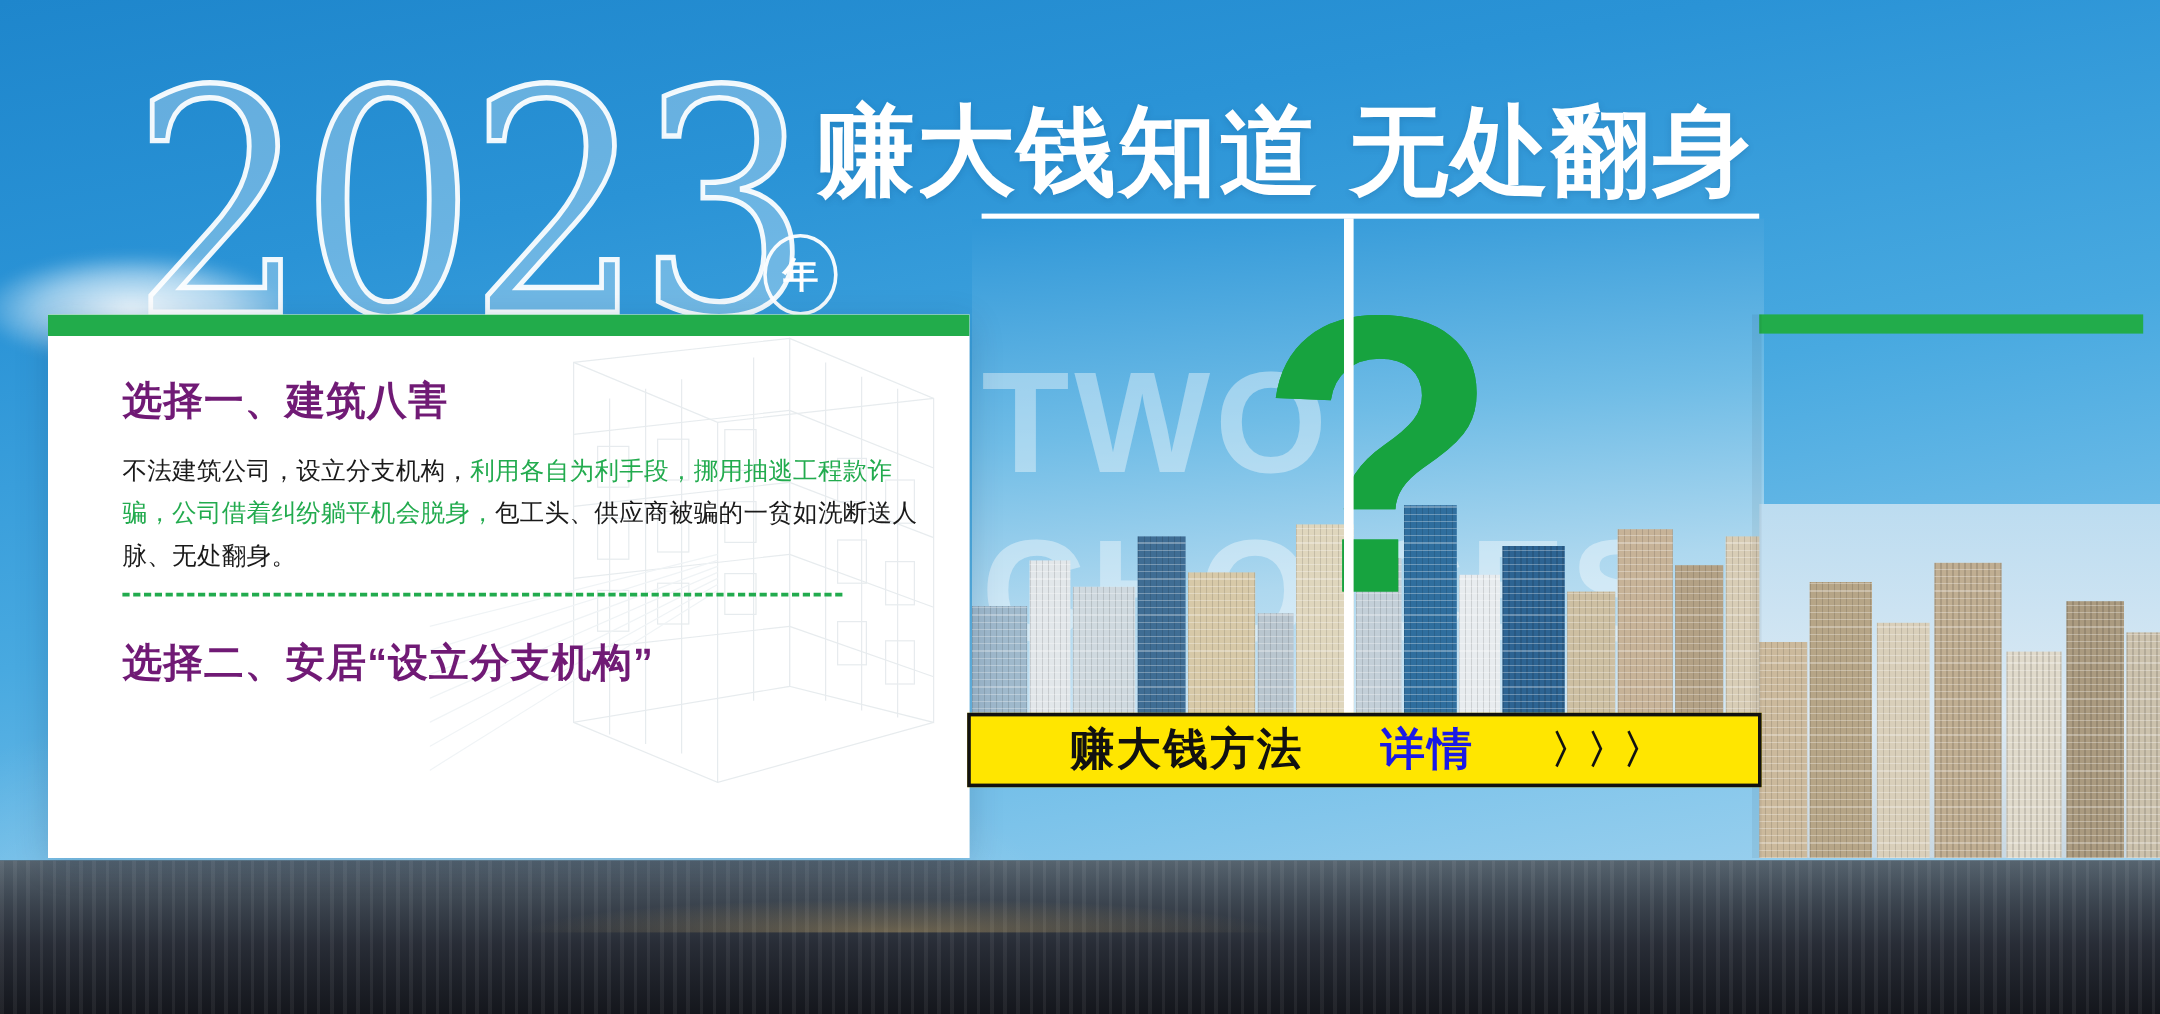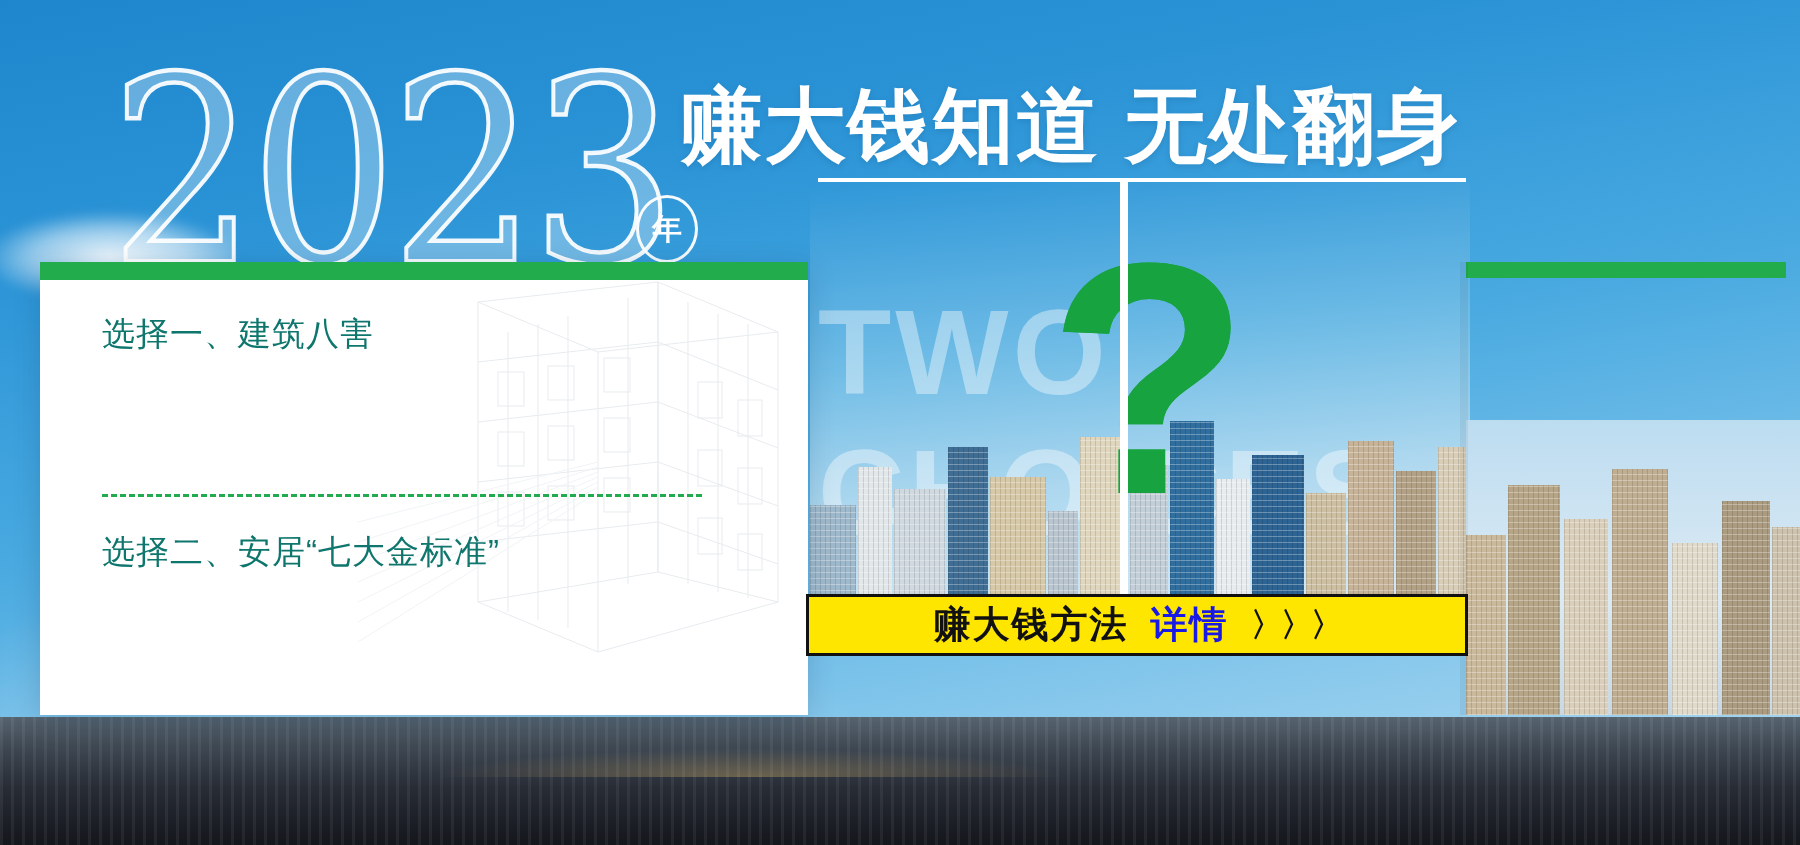--- a/index.html
+++ b/index.html
@@ -102,21 +102,21 @@
     overflow:hidden;
   }
   .card-topbar { position:absolute; left:0; top:0; width:768px; height:18px; background:#22ac4b; }
   .card-blueprint {
     position:absolute; right:-30px; top:10px; width:480px; height:440px;
     opacity:0.55;
   }
   .card-inner { position:absolute; left:62px; top:50px; width:700px; }
 
   .sec-head {
-    color:#0f766e; font-size:33px; font-weight:400; letter-spacing:1px;
+    color:#701a75; font-size:33px; font-weight:700; letter-spacing:1px;
     margin-bottom:18px; white-space:nowrap;
   }
   .sec-body {
     font-size:20.5px; line-height:1.72; color:#1a1a1a; width:680px;
     letter-spacing:0.2px;
   }
   .hl { color:#22ab4e; }
 
   .divider {
     position:absolute; left:62px; top:232px; width:600px; height:0;
@@ -170,21 +170,21 @@
   
   .green-strip {
     position:absolute; left:1466px; top:262px; width:320px; height:16px;
     background:#22ac4b;
   }
 
   
   .cta {
     position:absolute; left:806px; top:594px; width:662px; height:62px;
     background:#ffe600; border:3px solid #111;
-    display:flex; align-items:center; justify-content:center; gap:22px;
+    display:flex; align-items:center; justify-content:center; gap:64px;
   }
   .cta-main { font-size:37px; font-weight:900; color:#111; letter-spacing:2px; }
   .cta-link { font-size:37px; font-weight:900; color:#1a1ae6; letter-spacing:2px; }
   .cta-arrows { font-size:33px; font-weight:700; color:#111; letter-spacing:-3px; }
 
   
   .right-city {
     position:absolute; left:1466px; top:420px; width:334px; height:295px;
     overflow:hidden;
   }
@@ -304,26 +304,29 @@
         <path d="M0 290 L240 200"></path>
           <path d="M0 310 L240 205"></path>
         <path d="M0 330 L240 210"></path>
           <path d="M0 350 L240 215"></path>
         <path d="M0 370 L240 220"></path>
       </g>
     </svg>
 
     <div class="card-inner">
       <div class="sec-head">选择一、建筑八害</div>
+      <div class="sec-body">
+        <span>不法建筑公司，设立分支机构，</span><span class="hl">利用各自为利手段，挪用抽逃工程款诈骗，公司借着纠纷躺平机会脱身，</span><span>包工头、供应商被骗的一贫如洗断送人脉、无处翻身。</span>
+      </div>
     </div>
 
     <div class="divider"></div>
 
     <div class="sec2">
-      <div class="sec-head">选择二、安居“七大金标准”</div>
+      <div class="sec-head">选择二、安居“设立分支机构”</div>
     </div>
   </div>
 
   <div class="cta">
     <span class="cta-main">赚大钱方法</span>
     <span class="cta-link">详情</span>
     <span class="cta-arrows">〉〉〉</span>
   </div>
 
 </div>

